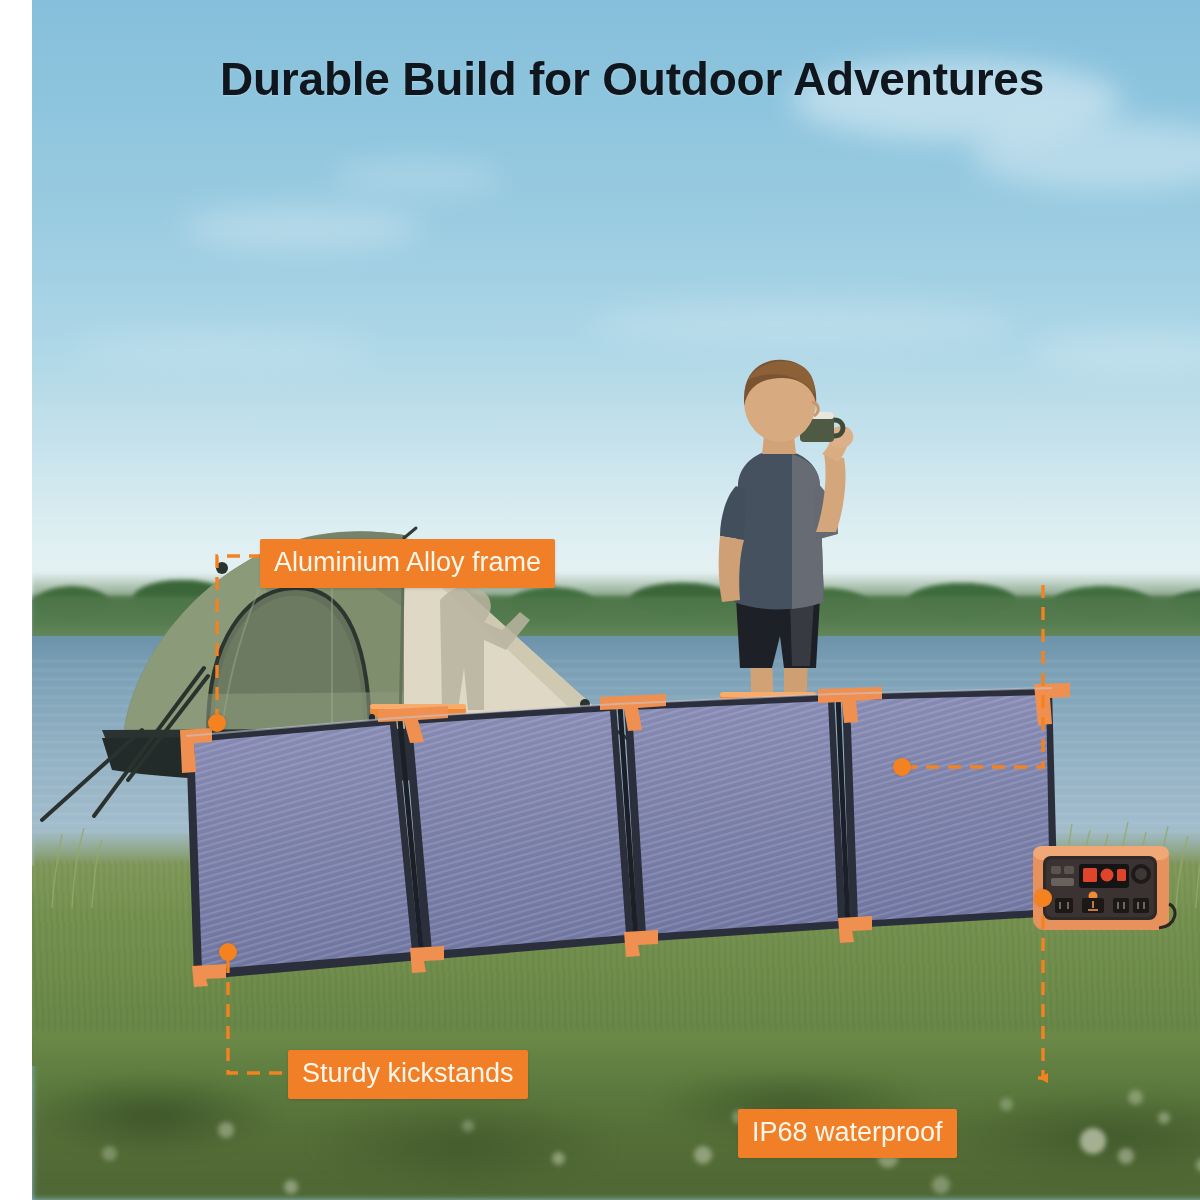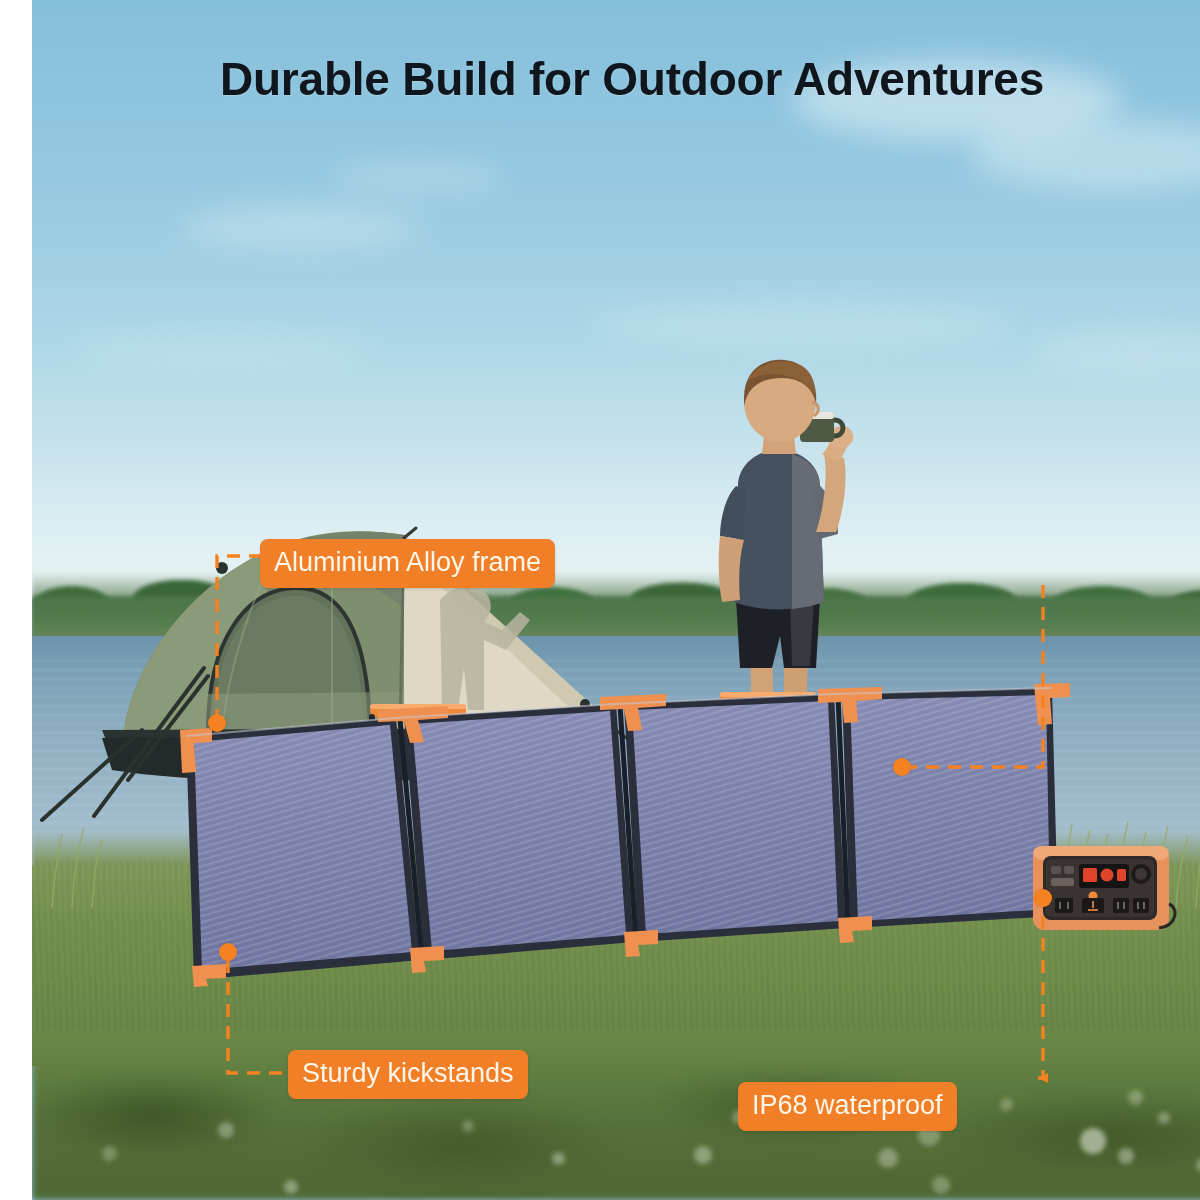--- a/index.html
+++ b/index.html
@@ -121,21 +121,21 @@
     color:#10161d;
     font-family:"Liberation Sans", sans-serif;
     text-shadow:0 1px 2px rgba(255,255,255,.25);
   }
 
   
   .badge{
     position:absolute;
     background:#f07f28;
     color:#fdf7ea;
-    border-radius:8px;
+    border-radius:2px;
     font-size:27px;
     line-height:1;
     padding:10px 14px 12px 14px;
     white-space:nowrap;
     font-family:"Liberation Sans", sans-serif;
     box-shadow:0 1px 3px rgba(0,0,0,.12);
   }
   .leader{position:absolute;overflow:visible;pointer-events:none;}
   .dot{position:absolute;width:18px;height:18px;border-radius:50%;background:#f58220;
        box-shadow:0 0 3px rgba(0,0,0,.15);}
@@ -400,15 +400,15 @@
   <div class="dot" style="left:176px;top:714px;"></div>
   <div class="dot" style="left:861px;top:758px;"></div>
   <div class="dot" style="left:187px;top:943px;"></div>
   <div class="dot" style="left:1002px;top:889px;"></div>
 
   <div class="badge" style="left:228px;top:539px;">Aluminium Alloy frame</div>
 
 
   <div class="badge" style="left:256px;top:1050px;text-align:right;">Sturdy kickstands</div>
 
-  <div class="badge" style="left:706px;top:1082px;">IP68 waterproof</div>
+  <div class="badge" style="left:706px;top:1109px;">IP68 waterproof</div>
 
 </div>
 
 </body></html>

